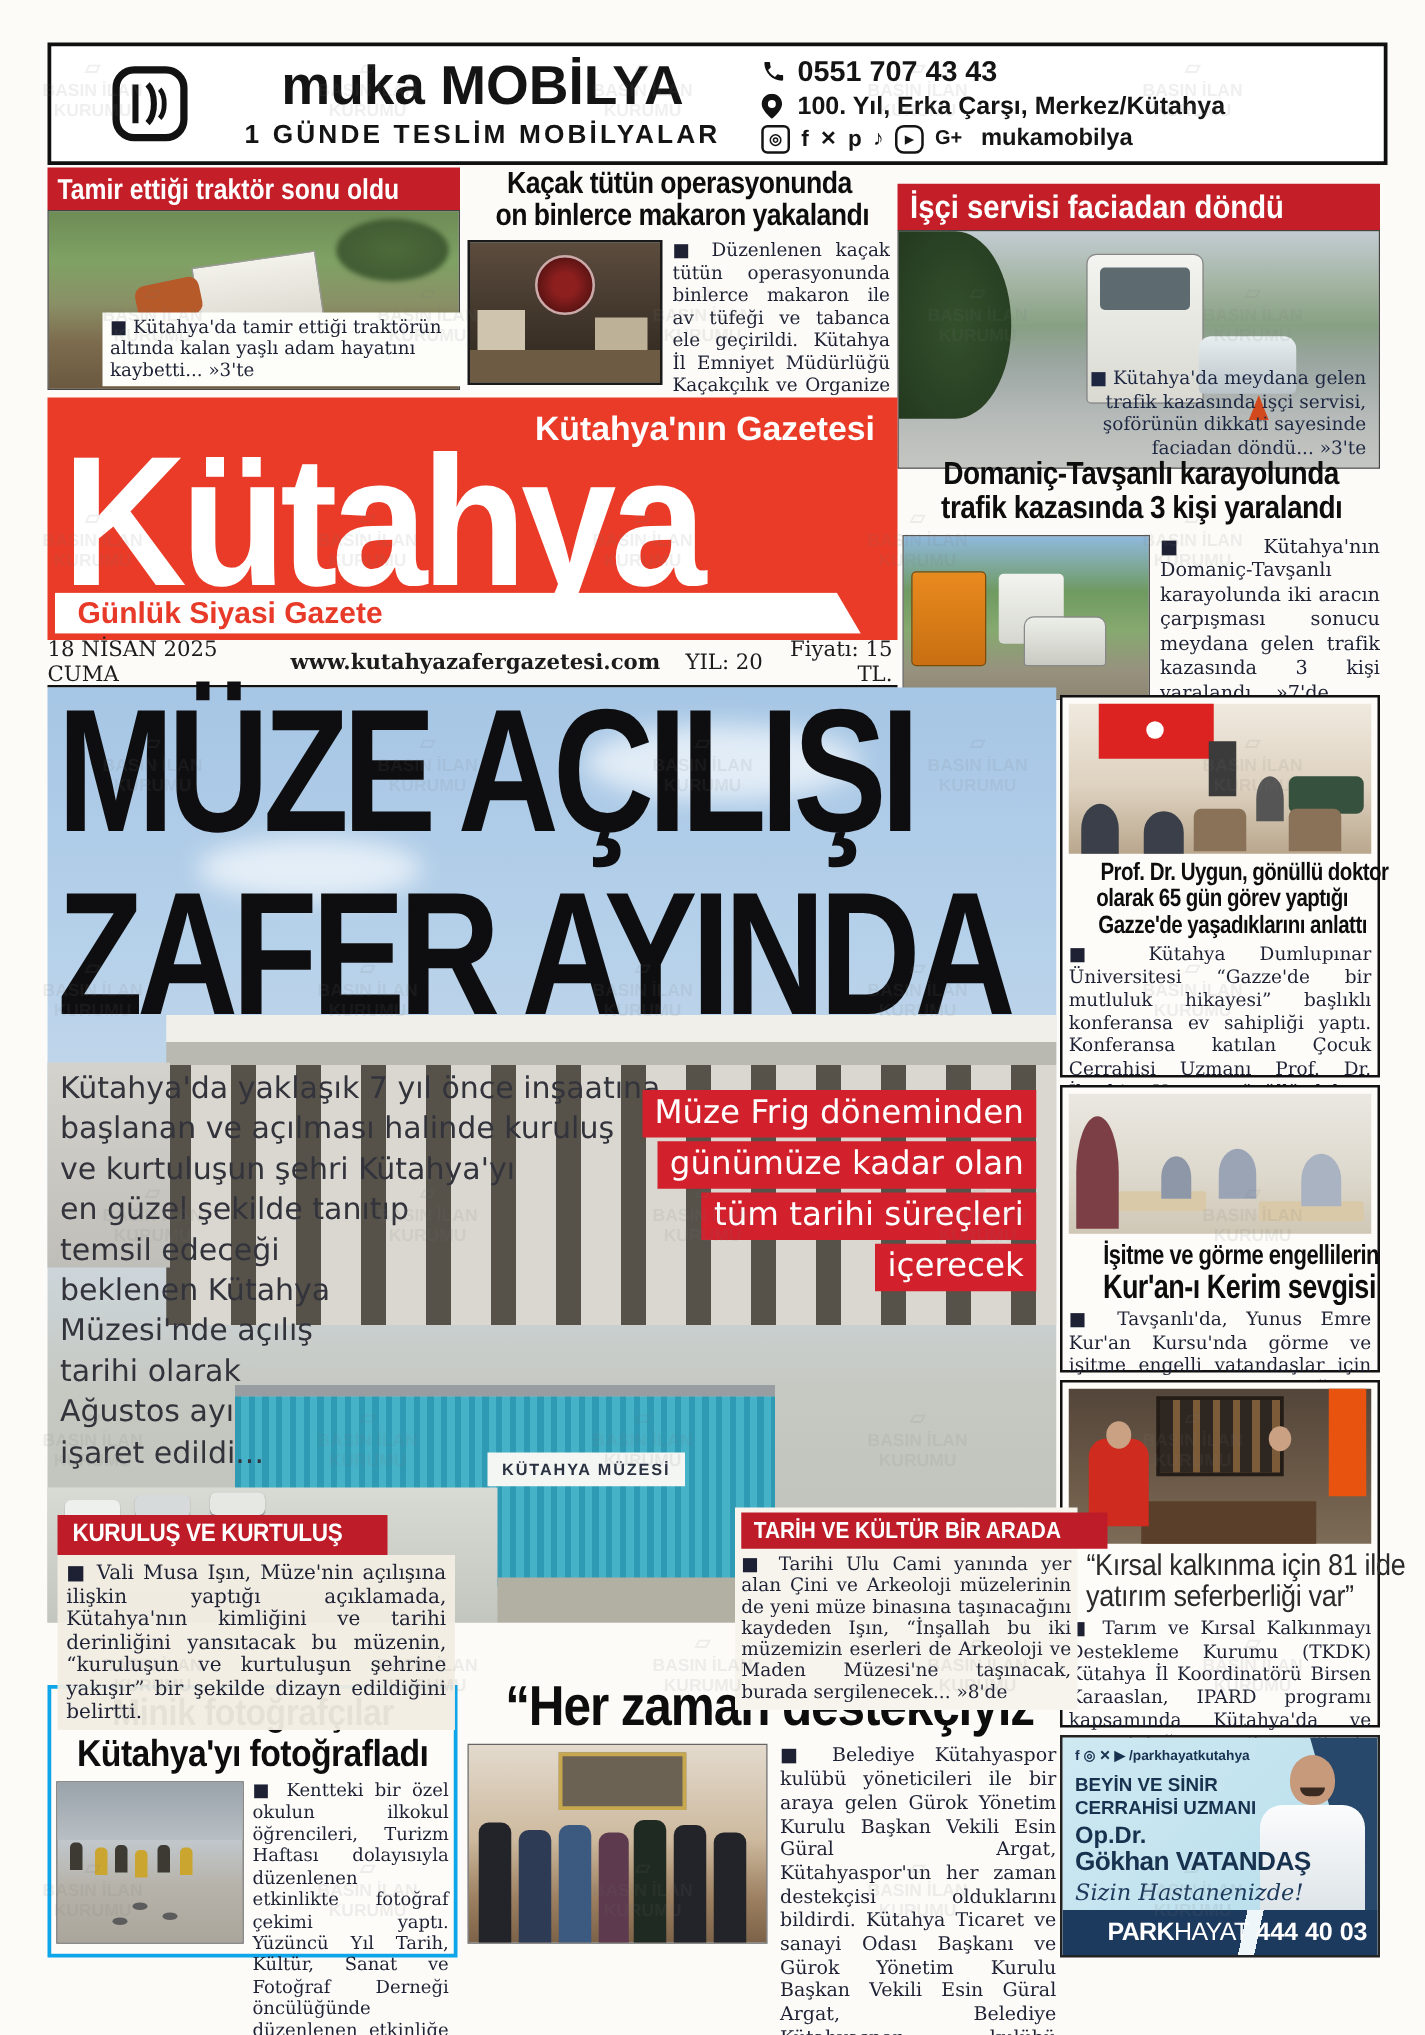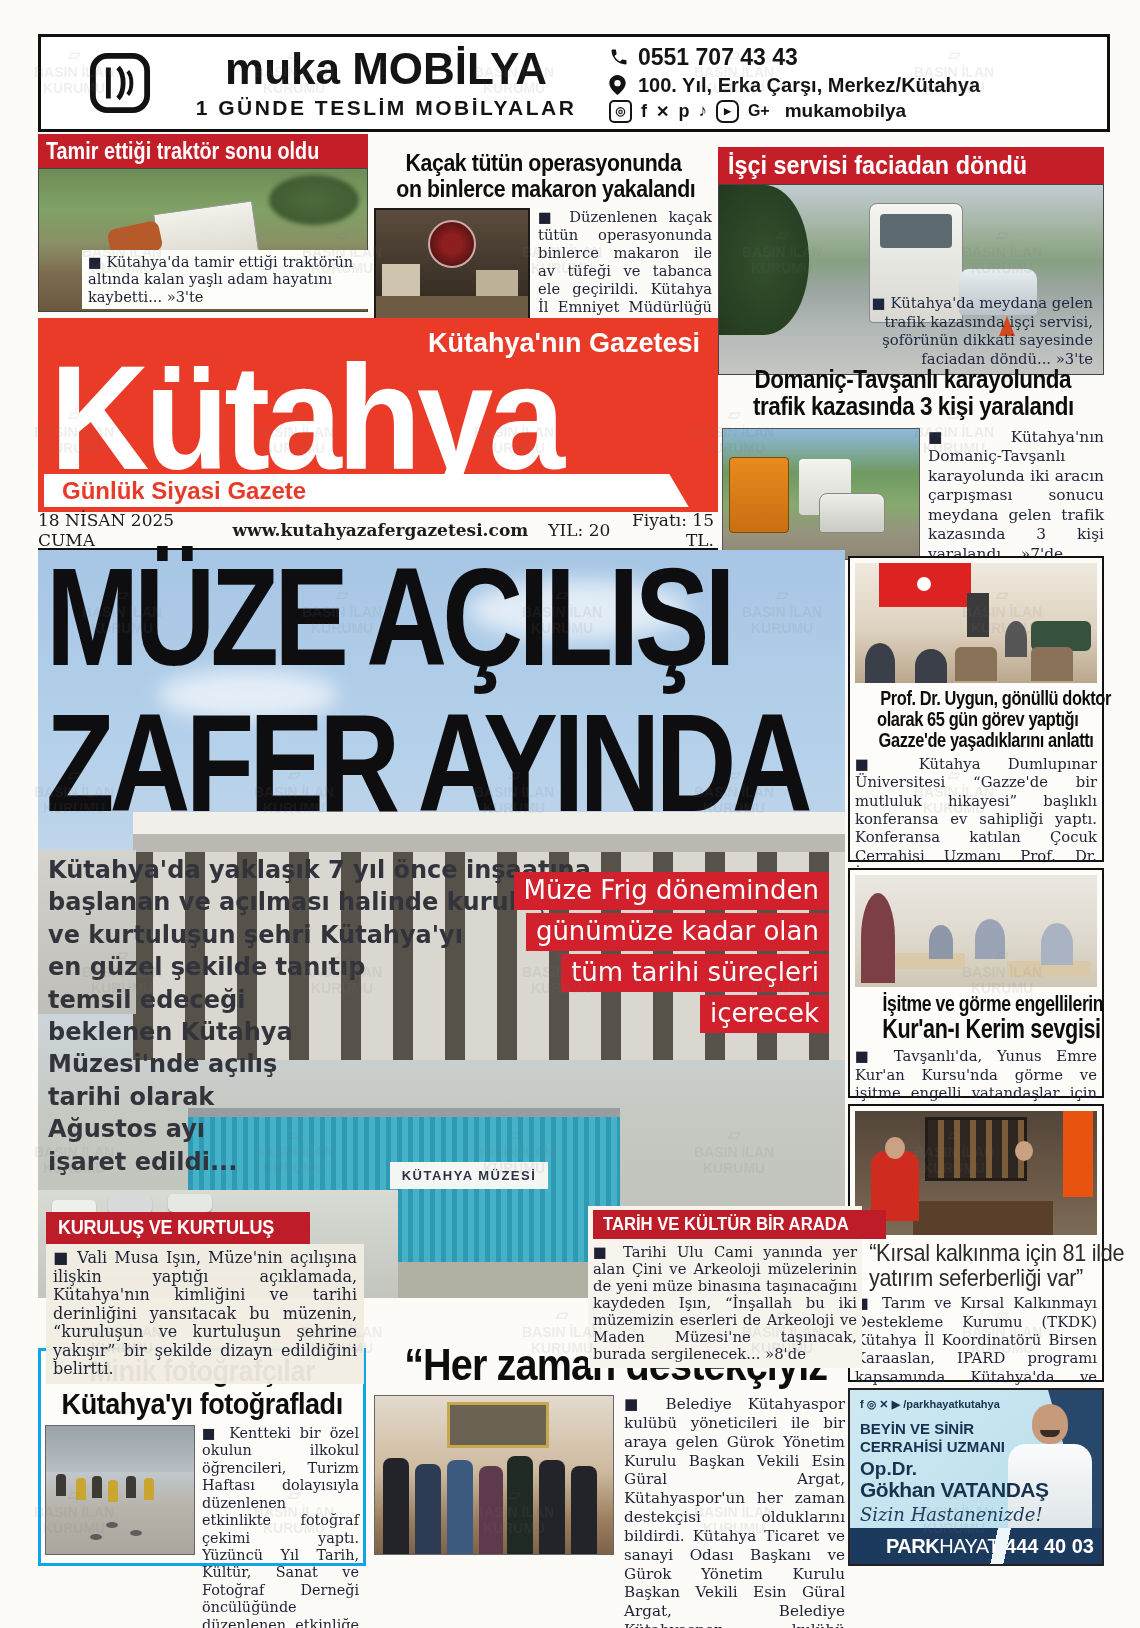--- a/index.html
+++ b/index.html
@@ -32,21 +32,21 @@
   
   .st-traktor{left:38px;top:134px;width:330px;height:178px;}
   .st-traktor .redbar{height:34px;font-size:23px;padding-left:8px;}
   .ph-traktor{position:absolute;left:0;top:34px;right:0;bottom:0;border:1px solid #444;
      background:linear-gradient(180deg,#6d8c56 0%,#7fa264 28%,#8a9066 52%,#7d6b4e 74%,#6b5940 100%);}
   .ph-traktor .fridge{position:absolute;left:118px;top:38px;width:98px;height:62px;background:linear-gradient(#f2f1ea,#d8d6cb);transform:rotate(-8deg);border:1px solid #999;}
   .ph-traktor .barrel{position:absolute;left:70px;top:56px;width:52px;height:30px;background:#b55a28;border-radius:8px;transform:rotate(-12deg);}
   .ph-traktor .bush{position:absolute;right:8px;top:6px;width:90px;height:50px;background:radial-gradient(#4c6b3a,#3c5530);border-radius:50%;filter:blur(2px);}
   .cap-box{position:absolute;background:#fdfdfa;font-family:"DejaVu Serif",serif;color:#1d2133;}
   .st-traktor .cap-box{left:2px;bottom:2px;width:286px;font-size:14.6px;line-height:1.22;padding:3px 6px;margin-left:41px;}
-  .st-kacak{left:374px;top:150px;width:338px;height:178px;}
+  .st-kacak{left:374px;top:134px;width:338px;height:178px;}
   .st-kacak .hl{text-align:center;font-size:24.5px;line-height:1.06;}
   .st-kacak .flex{display:flex;gap:8px;margin-top:6px;}
   .ph-kom{width:152px;height:112px;flex:0 0 auto;border:2px solid #1a1a1a;position:relative;
      background:linear-gradient(180deg,#5c4c3e 0%,#41362b 55%,#2d251d 100%);}
   .ph-kom .disc{position:absolute;left:52px;top:10px;width:44px;height:44px;border-radius:50%;background:radial-gradient(#8d1f1f 30%,#5e1414 70%);border:2px solid #caa;}
   .ph-kom .crate1{position:absolute;left:6px;top:54px;width:38px;height:46px;background:#cfc4ae;}
   .ph-kom .crate2{position:absolute;right:10px;top:60px;width:42px;height:40px;background:#bdb197;}
   .ph-kom .table{position:absolute;left:0;bottom:0;width:100%;height:26px;background:#6e5b44;}
   .st-kacak .body{font-size:14.7px;line-height:1.23;flex:1;}
   .st-isci{left:718px;top:147px;width:386px;height:228px;}
@@ -88,21 +88,21 @@
   .mb-roof{position:absolute;left:0;top:0;right:0;height:40px;background:linear-gradient(180deg,#f0efe9 0 55%,#b9b8b1 55% 100%);}
   .mb-cols{position:absolute;left:0;top:40px;right:0;bottom:0;background:repeating-linear-gradient(90deg,#56524a 0 20px,#d9d7d0 20px 52px);}
   .mb-wing{position:absolute;left:0;top:300px;width:98px;height:164px;background:linear-gradient(#d3d2cc,#bfbeb8);}
   .mb-teal{position:absolute;left:150px;top:558px;width:432px;height:152px;border-top:9px solid #979da0;
      background:repeating-linear-gradient(90deg,#2e9ab4 0 5px,#45b2c8 5px 11px);}
   .mb-park{position:absolute;left:0;top:640px;width:360px;height:108px;background:linear-gradient(#d8dad4,#c3c5bf);}
   .mb-park .car{position:absolute;width:44px;height:18px;border-radius:5px;background:#eef0ee;box-shadow:0 1px 1px #888;}
   .mb-ground{position:absolute;left:360px;top:712px;right:0;height:36px;background:#b2afa3;}
   .main-hl{position:absolute;left:8px;top:-6px;z-index:5;font-size:140px;font-weight:800;line-height:1.04;letter-spacing:-6px;color:#0e0e10;transform:scaleX(.8);transform-origin:left top;white-space:nowrap;}
   .main-lead{position:absolute;left:10px;top:304px;z-index:5;font-family:"DejaVu Sans",sans-serif;font-size:24px;line-height:1.35;color:#33333c;}
-  .main-lead div{white-space:nowrap;font-weight:bold;}
+  .main-lead div{white-space:nowrap;}
   .hl-lines{position:absolute;right:16px;top:322px;z-index:5;display:flex;flex-direction:column;align-items:flex-end;}
   .hl-lines span{background:#d2202c;color:#fff;font-size:26px;padding:3px 10px 5px;margin-bottom:3px;font-family:"DejaVu Sans",sans-serif;}
   .mb-sign{position:absolute;left:352px;top:612px;width:158px;height:27px;background:#f4f6f4;z-index:3;display:flex;align-items:center;justify-content:center;font-size:13px;font-weight:700;letter-spacing:1.5px;color:#2a3242;}
   .mbox1{position:absolute;left:8px;top:662px;width:318px;z-index:6;}
   .mbox1 .label-red{display:inline-block;font-size:20px;padding:4px 12px 5px;letter-spacing:-.3px;}
   .mbox1 .body{background:rgba(242,237,227,.95);font-size:16px;line-height:1.16;padding:5px 7px;}
   .mbox2{position:absolute;left:550px;top:656px;width:264px;z-index:6;background:#f7f4ed;padding:4px 5px 6px;}
   .mbox2 .label-red{display:inline-block;font-size:18.5px;padding:3px 10px 4px;}
   .mbox2 .body{font-size:14.8px;line-height:1.15;margin-top:4px;}
   

